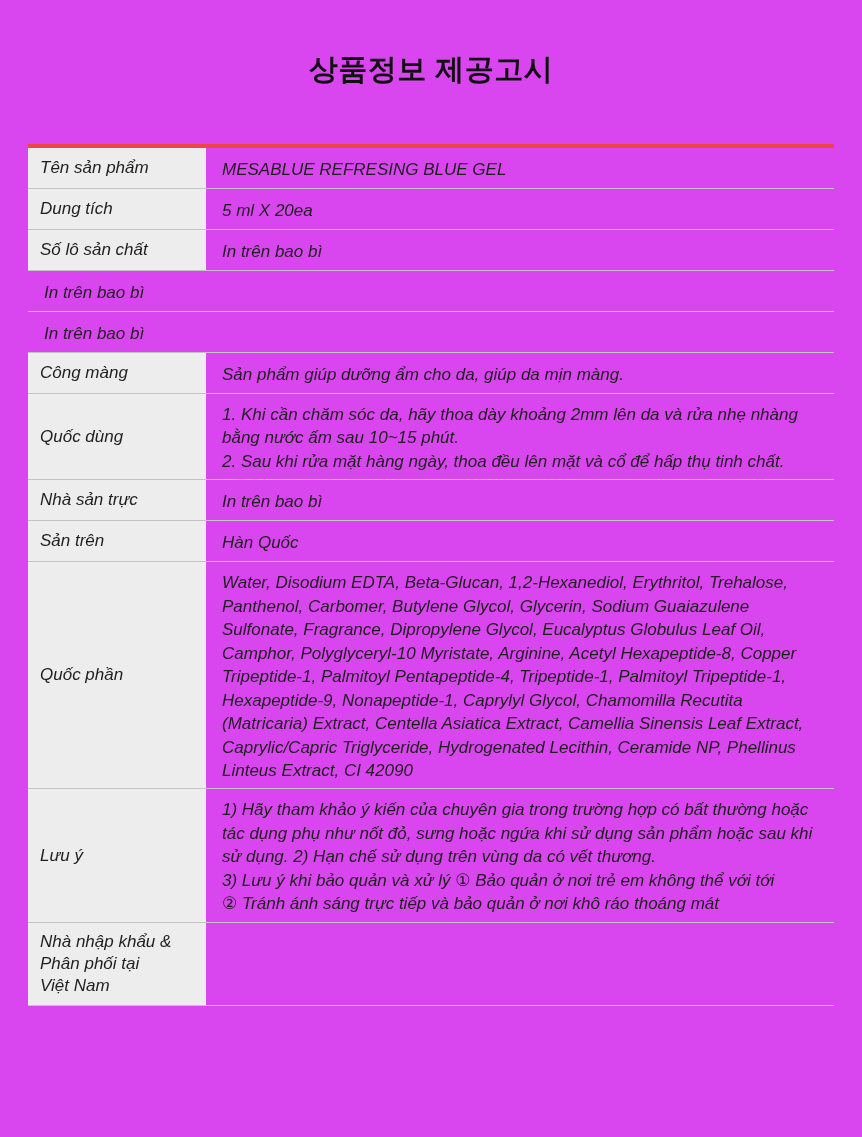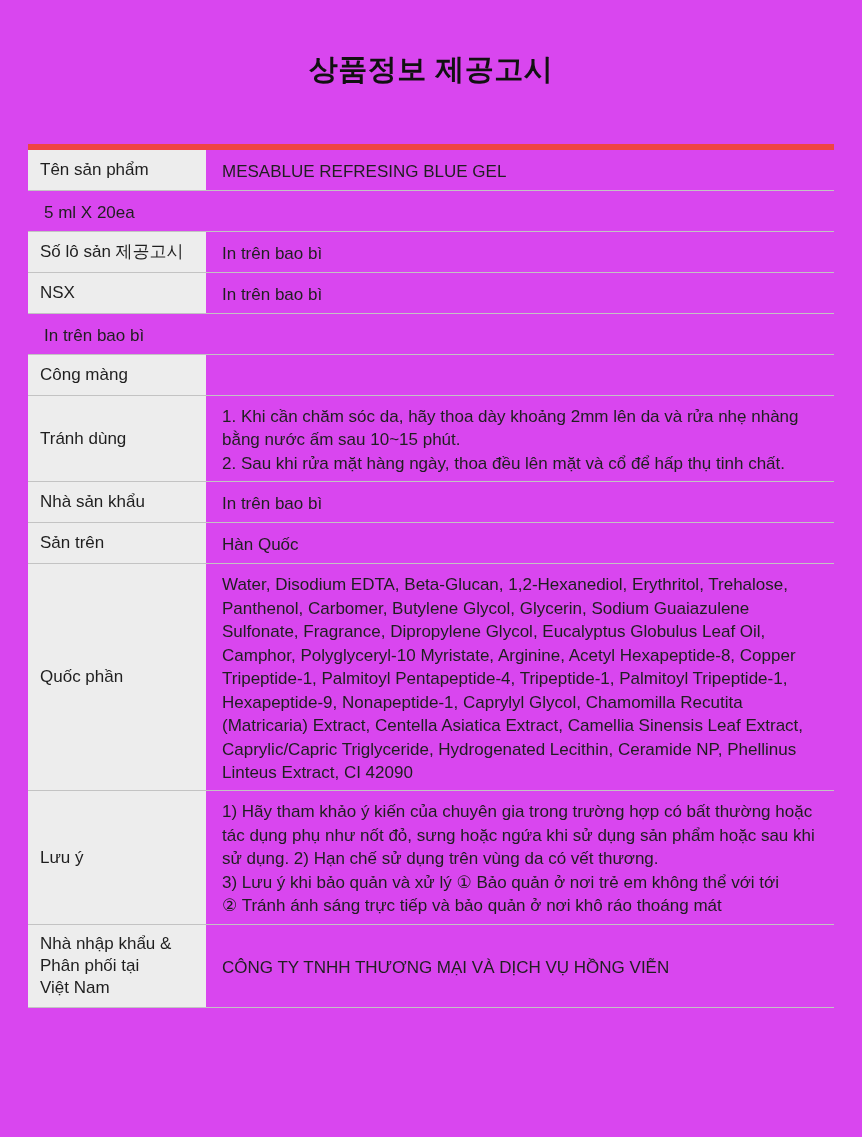--- a/index.html
+++ b/index.html
@@ -18,22 +18,23 @@
   }
   .page-title {
     text-align: center;
     font-size: 29px;
     font-weight: 700;
     margin: 0 0 54px 0;
     letter-spacing: 0.5px;
     color: #111111;
   }
   .info-table {
-    border-top: 6px solid #ef4444;
+    border-top: 4px solid #ef4444;
     width: 100%;
+    font-style: italic;
   }
   .row {
     display: flex;
     align-items: stretch;
     border-bottom: 1px solid #c3c3c3;
     min-height: 41px;
   }
   .cell-label {
     flex: 0 0 178px;
     width: 178px;
@@ -62,49 +63,50 @@
   <h1 class="page-title">상품정보 제공고시</h1>
 
   <div class="info-table">
 
     <div class="row">
       <div class="cell-label">Tên sản phẩm</div>
       <div class="cell-value">MESABLUE REFRESING BLUE GEL</div>
     </div>
 
     <div class="row">
+      <div class="cell-label">Dung tích</div>
       <div class="cell-value">5 ml X 20ea</div>
     </div>
 
     <div class="row">
-      <div class="cell-label">Số lô sản 제공고시</div>
+      <div class="cell-label">Số lô sản chất</div>
       <div class="cell-value">In trên bao bì</div>
     </div>
 
     <div class="row">
-      <div class="cell-label">NSX</div>
       <div class="cell-value">In trên bao bì</div>
     </div>
 
     <div class="row">
       <div class="cell-value">In trên bao bì</div>
     </div>
 
     <div class="row">
       <div class="cell-label">Công màng</div>
+      <div class="cell-value">Sản phẩm giúp dưỡng ẩm cho da, giúp da mịn màng.</div>
     </div>
 
     <div class="row">
-      <div class="cell-label">Tránh dùng</div>
+      <div class="cell-label">Quốc dùng</div>
       <div class="cell-value">1. Khi cần chăm sóc da, hãy thoa dày khoảng 2mm lên da và rửa nhẹ nhàng bằng nước ấm sau 10~15 phút.
 2. Sau khi rửa mặt hàng ngày, thoa đều lên mặt và cổ để hấp thụ tinh chất.</div>
     </div>
 
     <div class="row">
-      <div class="cell-label">Nhà sản khẩu</div>
+      <div class="cell-label">Nhà sản trực</div>
       <div class="cell-value">In trên bao bì</div>
     </div>
 
     <div class="row">
       <div class="cell-label">Sản trên</div>
       <div class="cell-value">Hàn Quốc</div>
     </div>
 
     <div class="row">
       <div class="cell-label">Quốc phần</div>
@@ -115,17 +117,16 @@
       <div class="cell-label">Lưu ý</div>
       <div class="cell-value">1) Hãy tham khảo ý kiến của chuyên gia trong trường hợp có bất thường hoặc tác dụng phụ như nốt đỏ, sưng hoặc ngứa khi sử dụng sản phẩm hoặc sau khi sử dụng. 2) Hạn chế sử dụng trên vùng da có vết thương.
 3) Lưu ý khi bảo quản và xử lý ① Bảo quản ở nơi trẻ em không thể với tới
 ② Tránh ánh sáng trực tiếp và bảo quản ở nơi khô ráo thoáng mát</div>
     </div>
 
     <div class="row">
       <div class="cell-label">Nhà nhập khẩu &amp;
 Phân phối tại
 Việt Nam</div>
-      <div class="cell-value">CÔNG TY TNHH THƯƠNG MẠI VÀ DỊCH VỤ HỒNG VIỄN</div>
     </div>
 
   </div>
 </div>
 
 </body></html>

